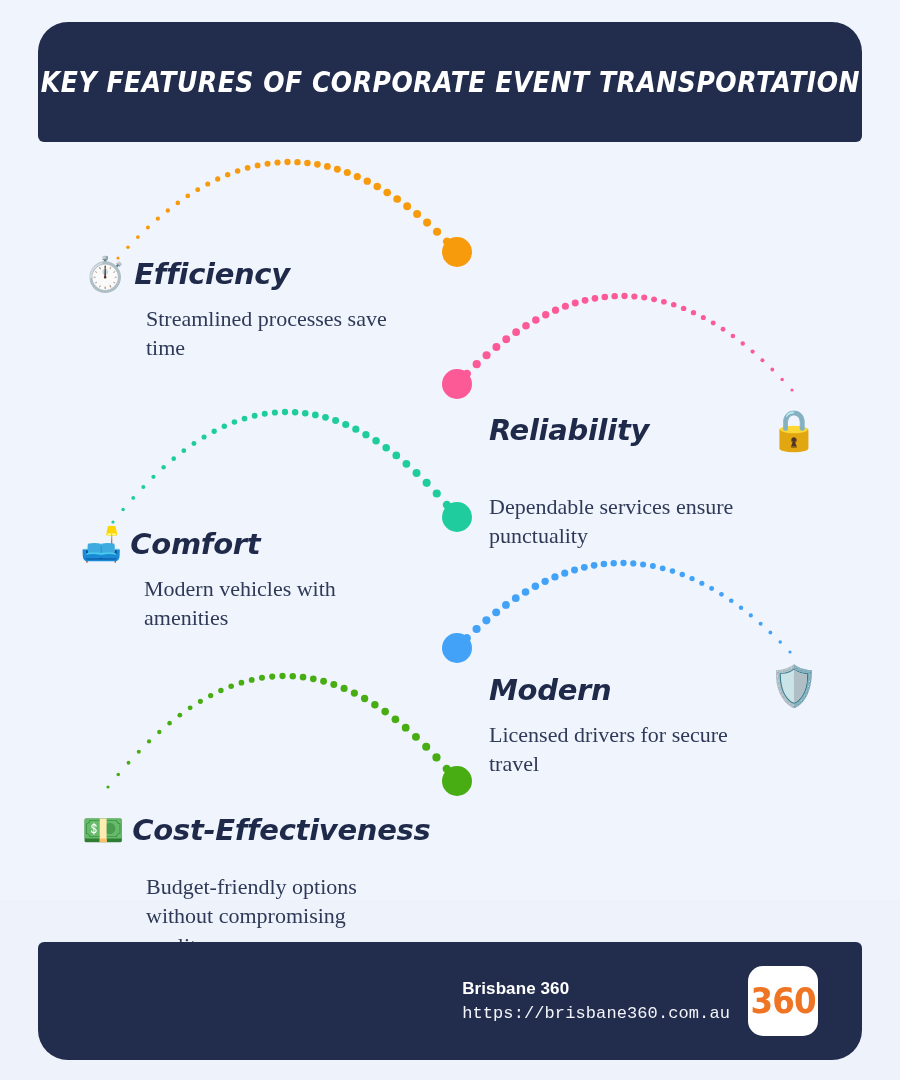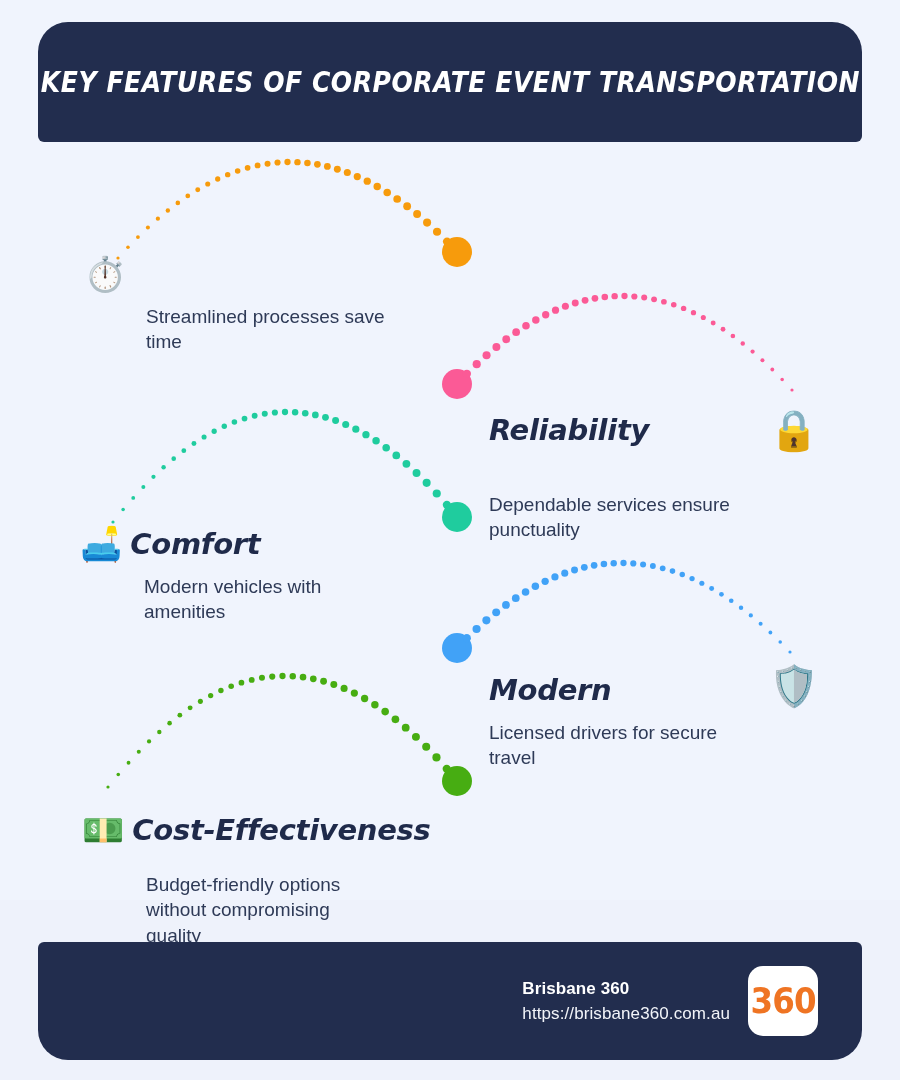--- a/index.html
+++ b/index.html
@@ -85,22 +85,22 @@
     font-weight: 700;
     font-style: italic;
     color: #1f2a4a;
     letter-spacing: -0.3px;
     white-space: nowrap;
   }
 
   .feature-desc {
     margin-top: 4px;
     margin-left: 62px;
-    font-family: Liberation Sans, sans-serif;
-    font-size: 19px;
+    font-family: Liberation Serif, serif;
+    font-size: 22px;
     line-height: 1.33;
     color: #2e3a57;
     max-width: 278px;
   }
 
   .feature.right .feature-head { padding-left: 0; }
   .feature.right .feature-desc { margin-left: 0; }
 
   
   .side-emoji {
@@ -132,21 +132,21 @@
 
   .footer-brand {
     font-family: "Liberation Sans", sans-serif;
     font-size: 17px;
     font-weight: 700;
     letter-spacing: 0.1px;
     margin-bottom: 5px;
   }
 
   .footer-url {
-    font-family: Liberation Sans, sans-serif;
+    font-family: Liberation Mono, monospace;
     font-size: 17px;
     font-weight: 400;
     color: #f2f4f9;
     letter-spacing: 0.1px;
   }
 
   .footer-logo {
     width: 70px;
     height: 70px;
     background: #ffffff;
@@ -358,20 +358,21 @@
         <circle cx="426.21" cy="746.78" r="4.03" fill="#47ad12"></circle>
         <circle cx="436.47" cy="757.44" r="4.08" fill="#47ad12"></circle>
         <circle cx="446.74" cy="768.84" r="4.14" fill="#47ad12"></circle>
         <circle cx="457.00" cy="781.00" r="15.00" fill="#47ad12"></circle>
       </g>
     </svg>
 
   <div class="feature left" style="left:84px; top:248px;">
     <div class="feature-head">
       <span class="feature-emoji">⏱️</span>
+      <span class="feature-title">Efficiency</span>
     </div>
     <div class="feature-desc">Streamlined processes save time</div>
   </div>
 
   <div class="feature right" style="left:489px; top:404px; width:270px;">
     <div class="feature-head">
       <span class="feature-title">Reliability</span>
     </div>
     <div class="feature-desc" style="max-width:272px;margin-top:36px;">Dependable services ensure punctuality</div>
   </div>

